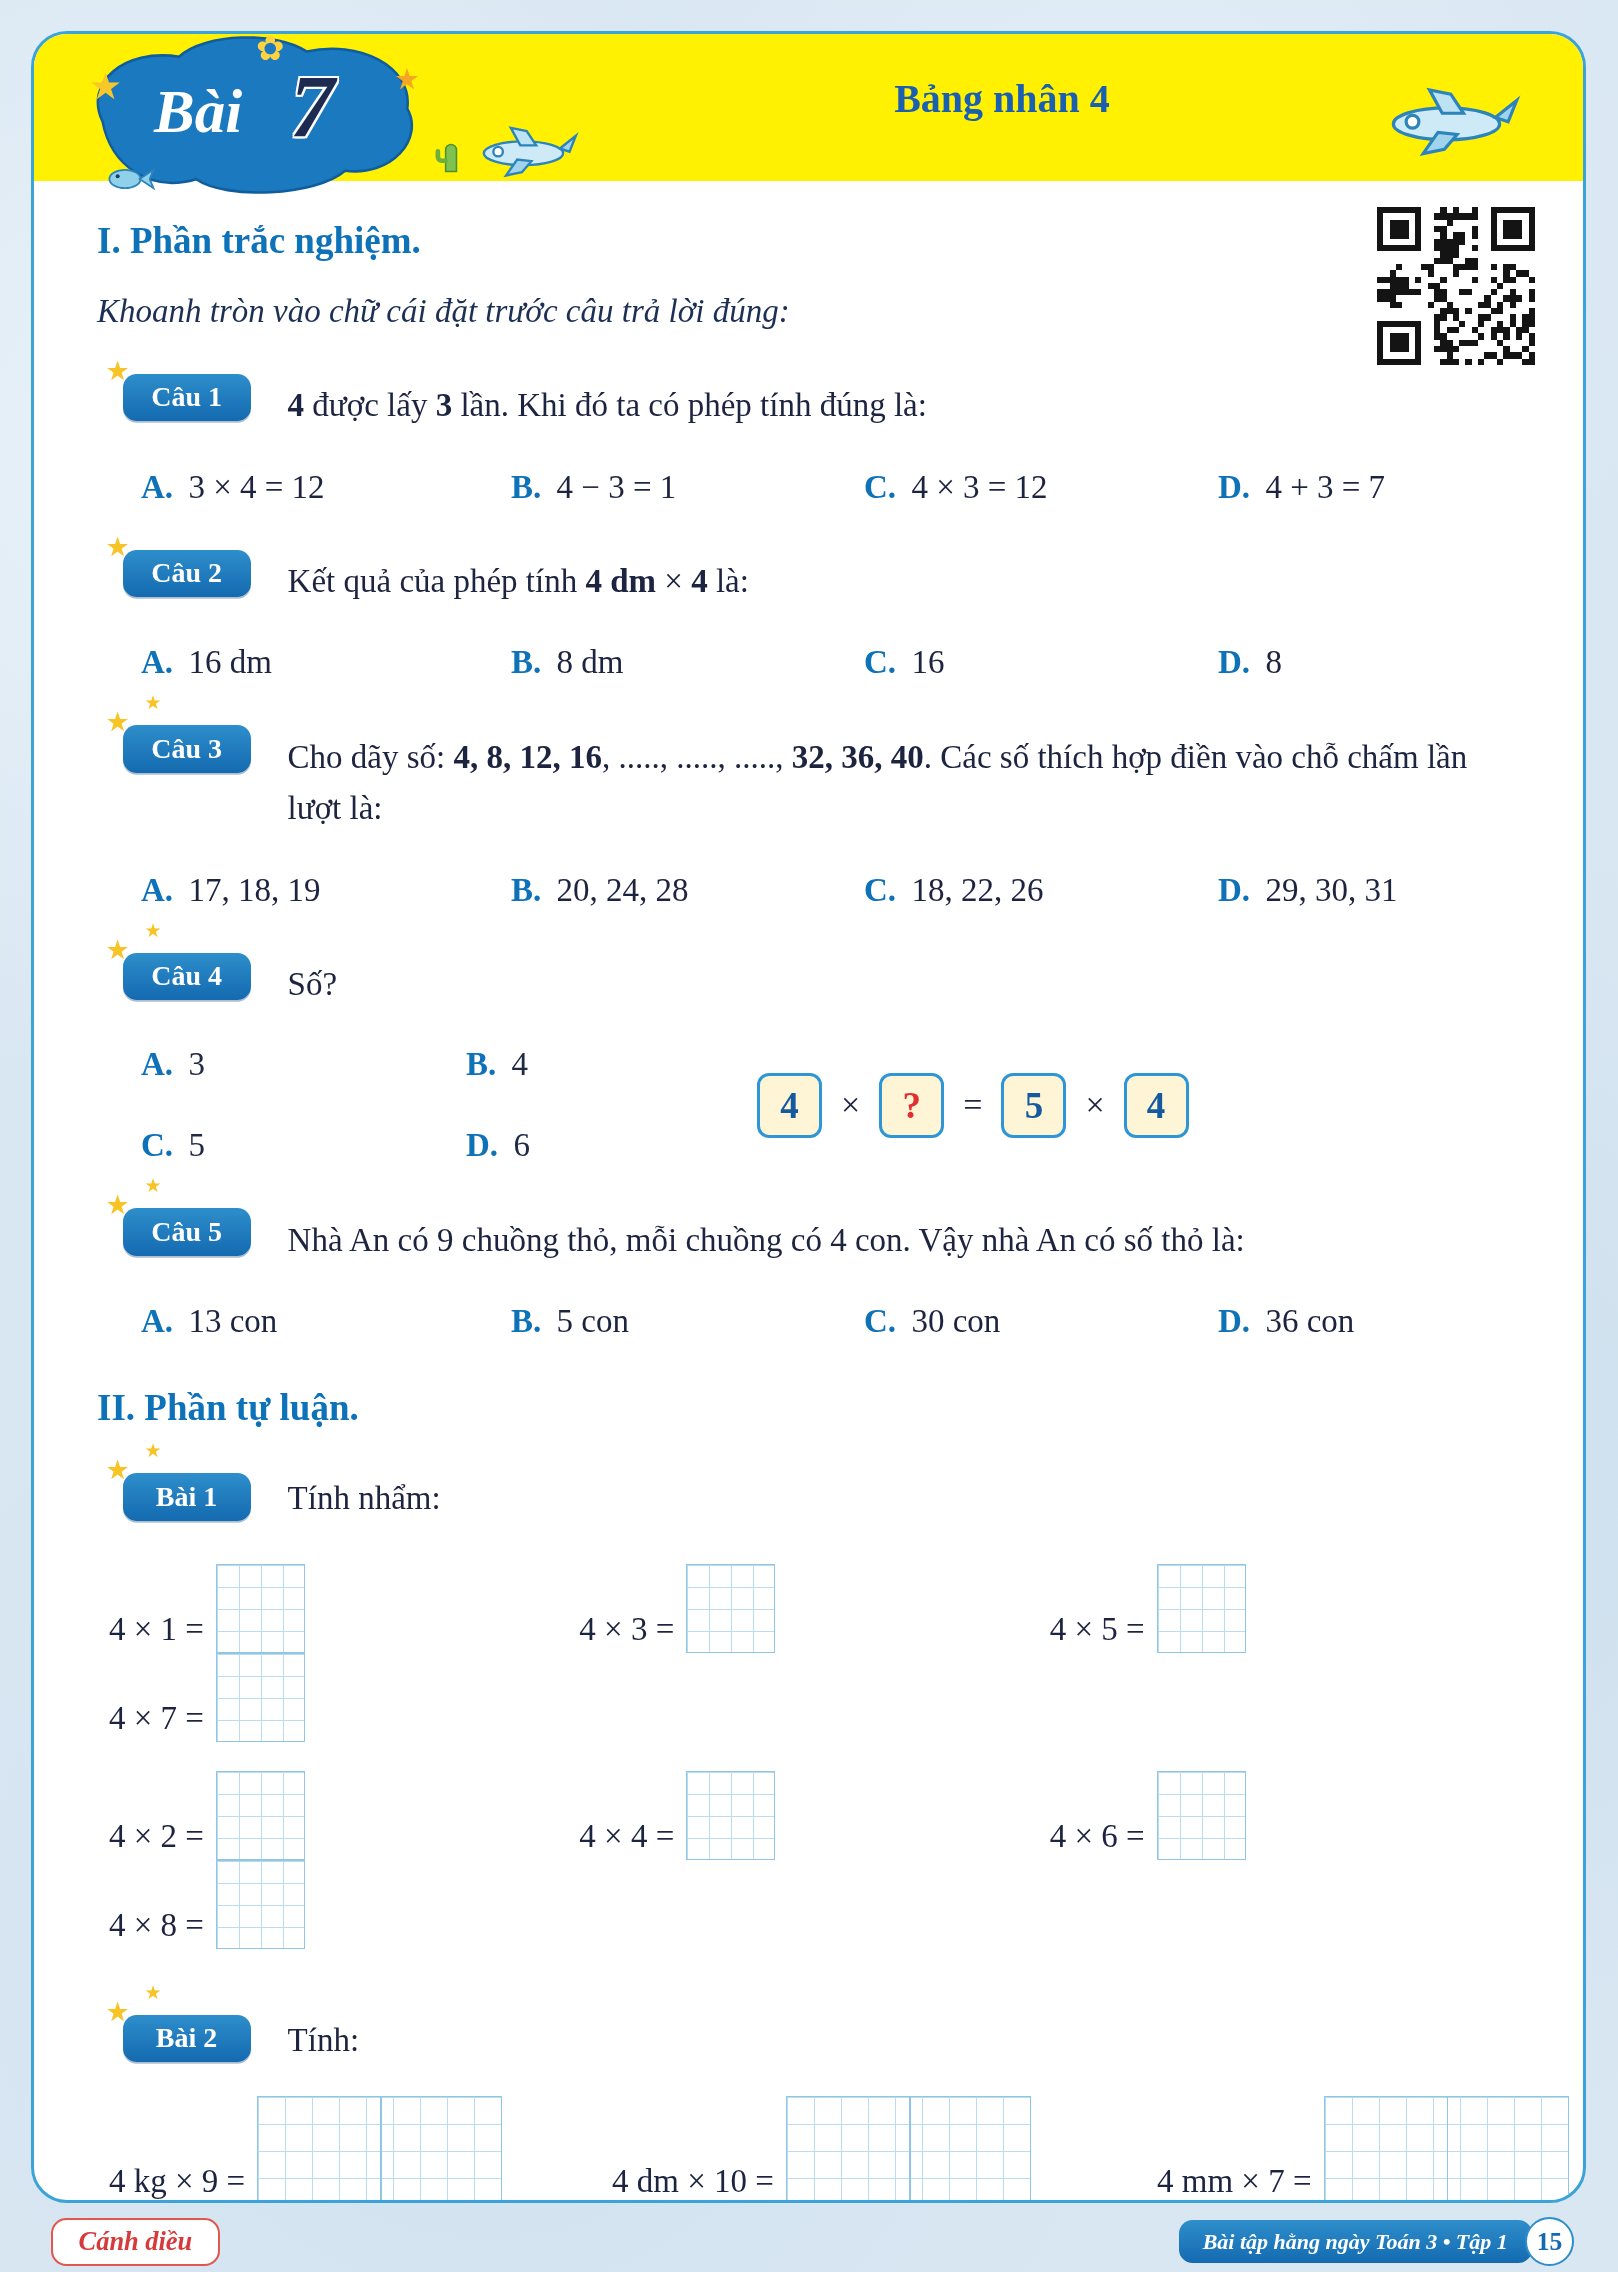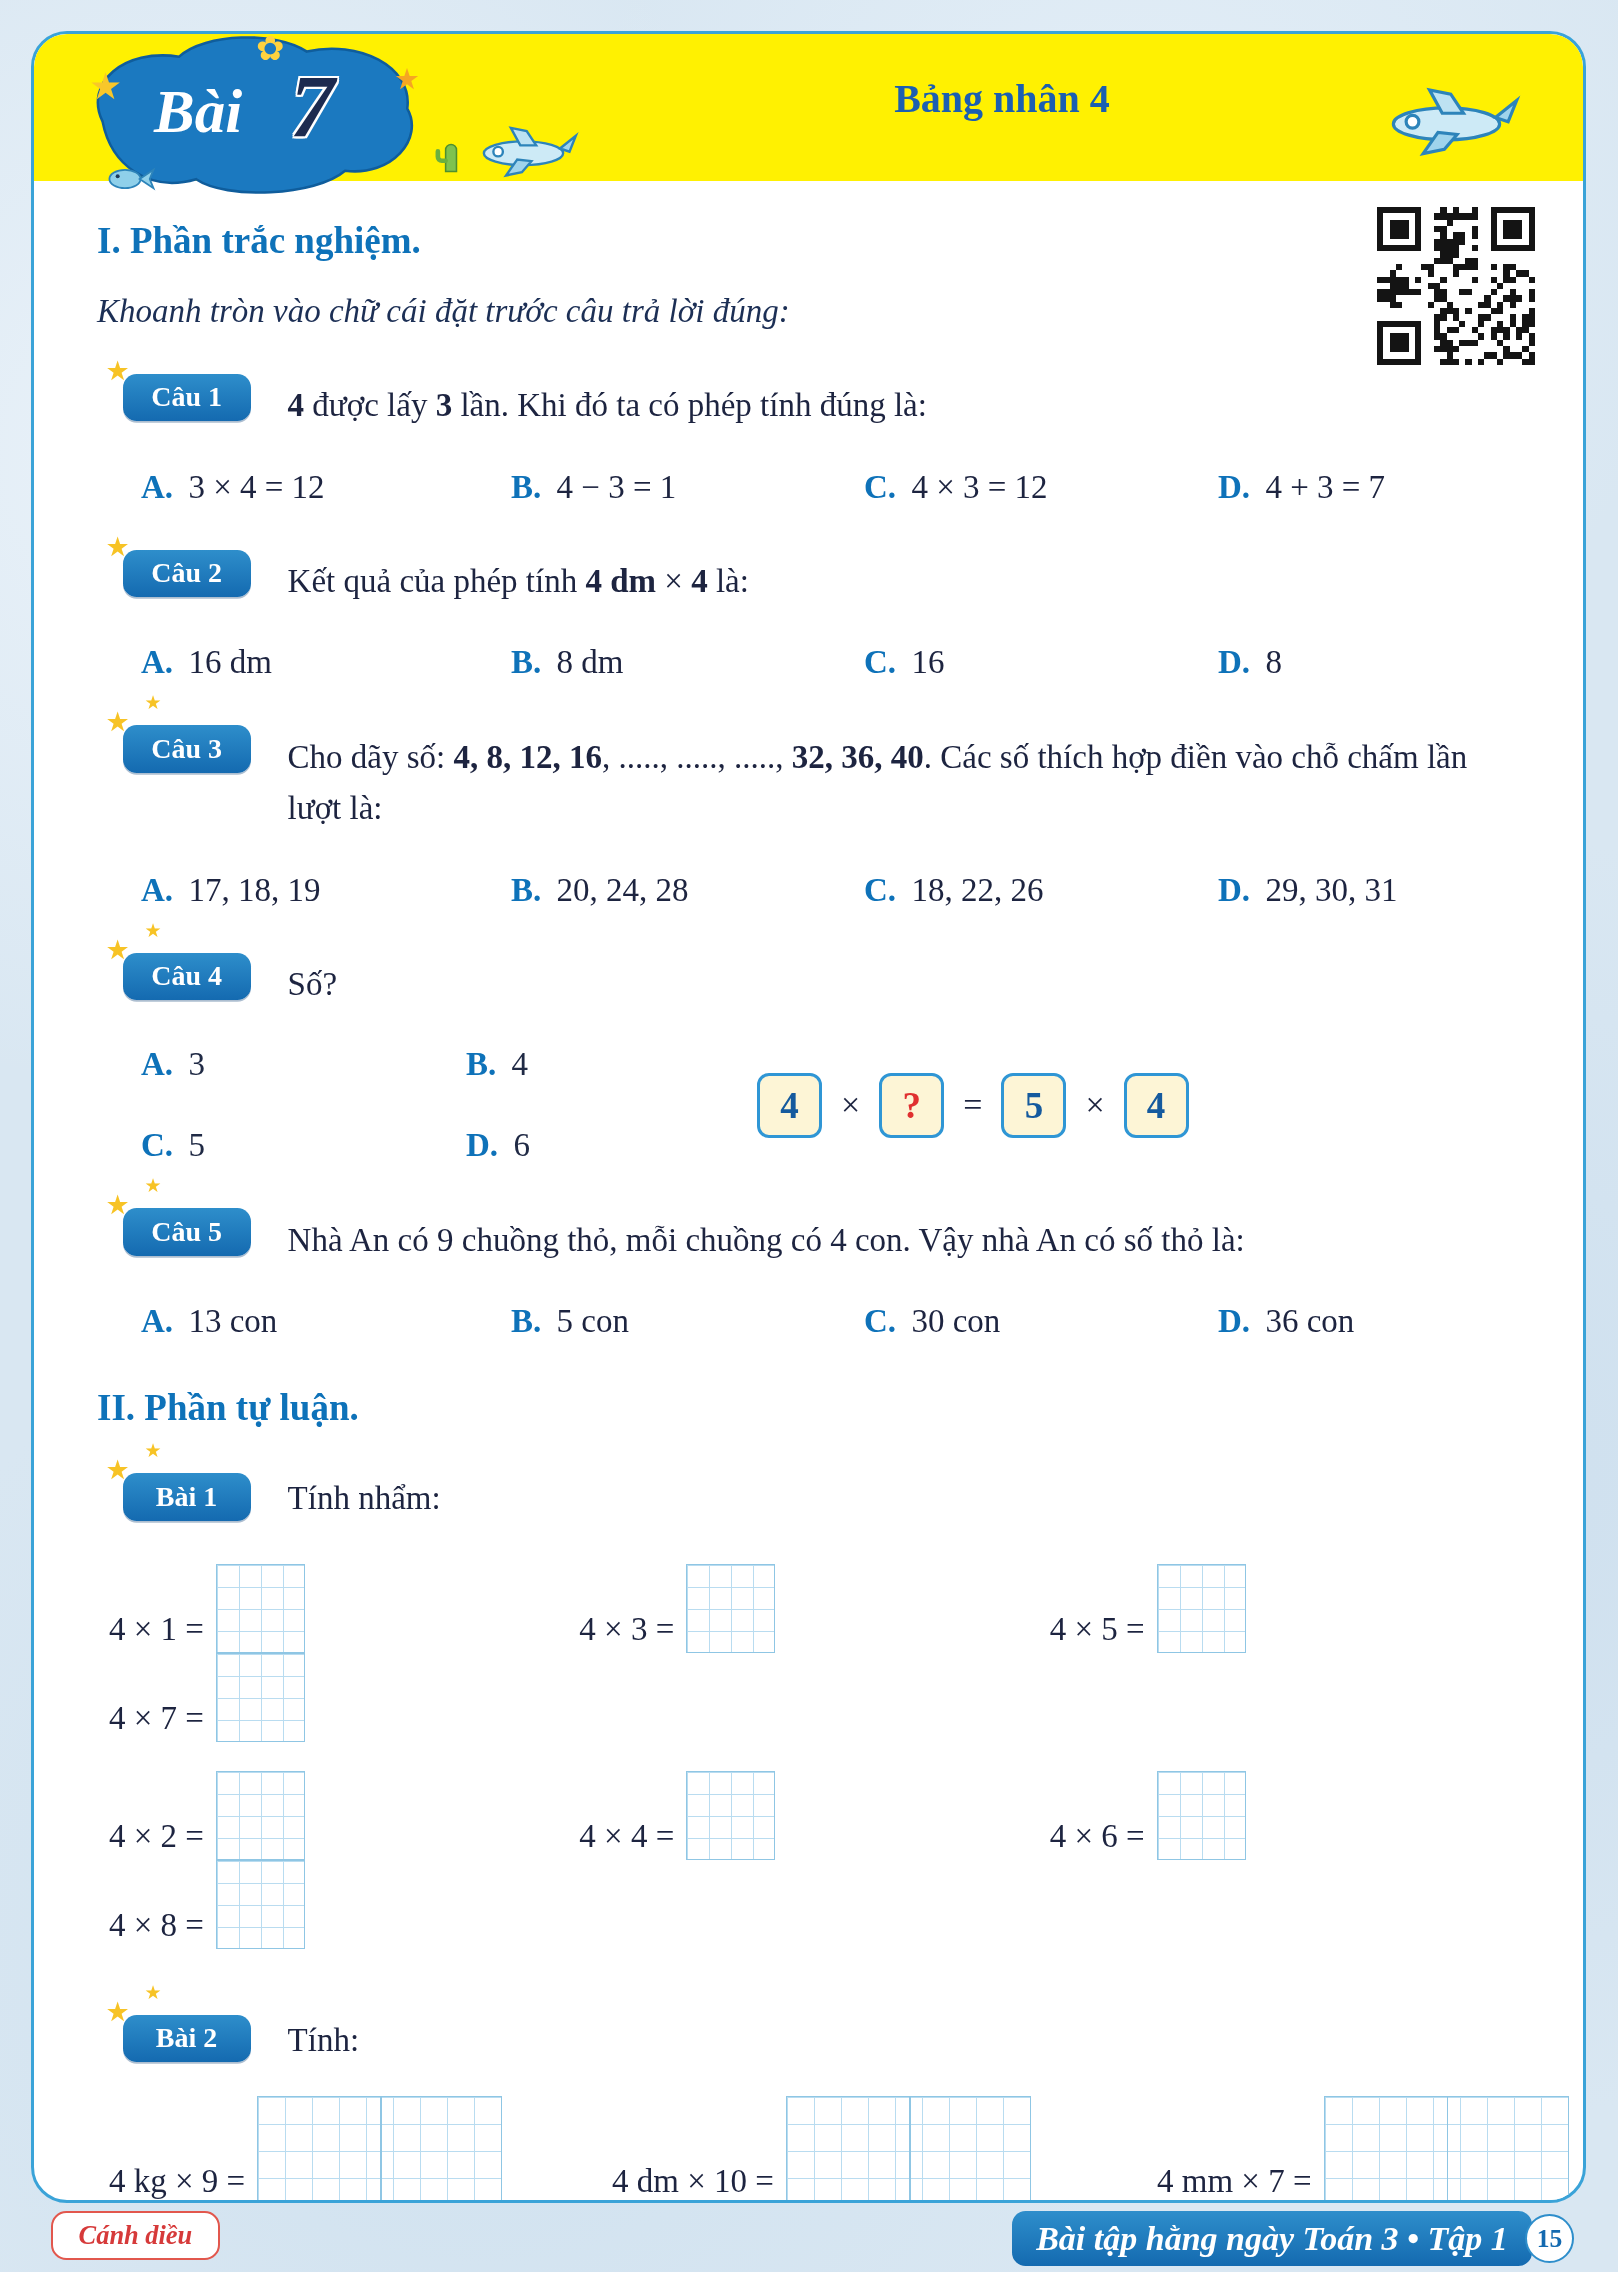--- a/index.html
+++ b/index.html
@@ -208,40 +208,40 @@
     width: 1.7px;
     background: #8fc6e4;
   }
 
   
   .footer {
     position: absolute;
     left: 32px; right: 32px; bottom: 6.8px;
     display: flex;
     justify-content: space-between;
-    align-items: flex-start;
+    align-items: flex-end;
   }
   .publisher-badge {
     margin-left: 19px;
     padding: 6.8px 25.6px;
     background: #ffffff;
     border: 2.6px solid #e2574d;
     border-radius: 15.3px;
     font-size: 26.4px;
     font-weight: bold;
     font-style: italic;
     color: #d63a3a;
   }
   .book-badge { display: flex; align-items: center; margin-right: 12px; }
   .book-pill {
     background: linear-gradient(#2e8ecb, #146ab0);
     border-radius: 13.6px;
     padding: 8.5px 24px;
     color: #fff;
-    font-size: 34px;
+    font-size: 22px;
     font-weight: bold;
     font-style: italic;
     white-space: nowrap;
   }
   .page-circle {
     width: 49px; height: 49px;
     margin-left: -6.8px;
     background: #fff;
     border: 2.6px solid #2e8ecb;
     border-radius: 50%;

